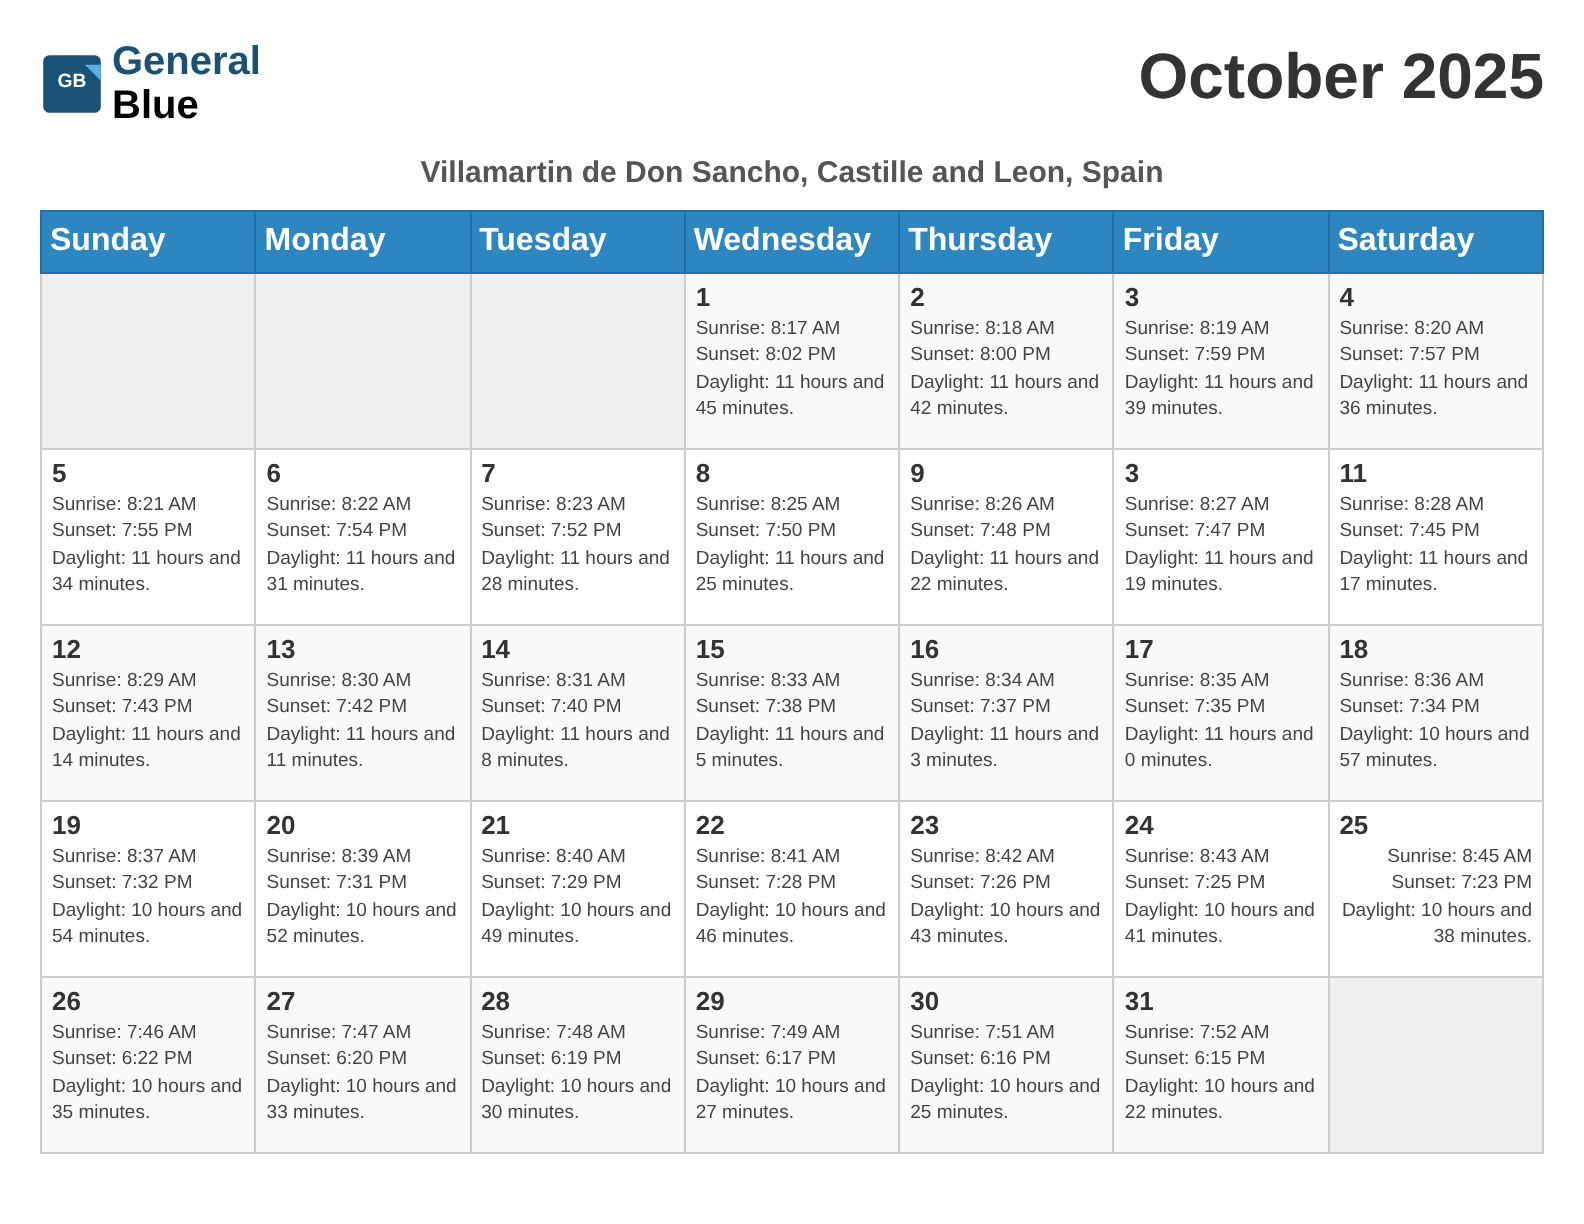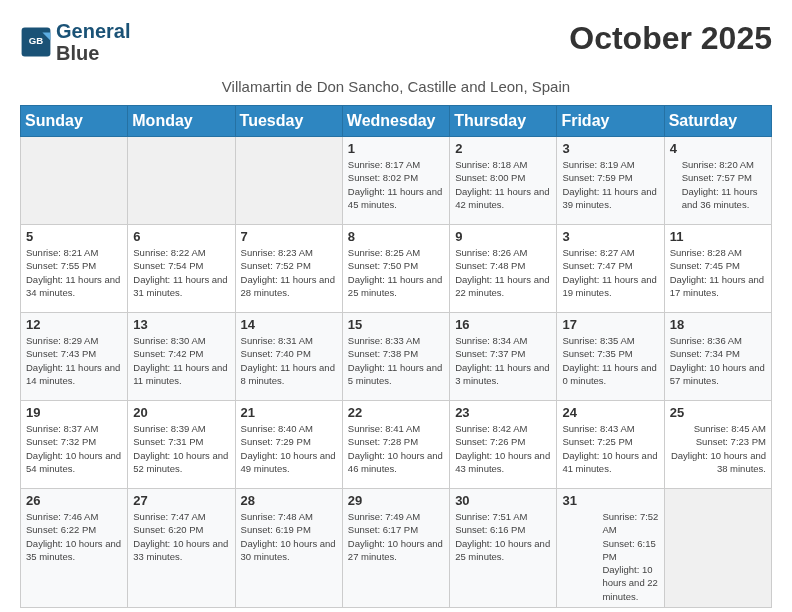--- a/index.html
+++ b/index.html
@@ -15,41 +15,42 @@
       align-items: center;
       margin-bottom: 12px;
     }
     .logo-text {
       font-size: 20px;
       font-weight: bold;
       color: #1a5276;
       line-height: 1.1;
     }
     .logo-text span {
-      color: #404040;
+      color: #000000;
     }
     .logo-icon {
       width: 32px;
       height: 32px;
       margin-right: 4px;
     }
     .title-section {
       text-align: right;
       margin-bottom: 4px;
     }
     .month-title {
       font-size: 32px;
       font-weight: bold;
       color: #333;
     }
     .subtitle {
       font-size: 15px;
       color: #555;
       text-align: center;
       margin-bottom: 10px;
+      font-weight: bold;
     }
     .top-row {
       display: flex;
       justify-content: space-between;
       align-items: flex-start;
       margin-bottom: 2px;
     }
     table {
       width: 100%;
       border-collapse: collapse;
@@ -147,21 +148,21 @@
 Daylight: 11 hours and 42 minutes.</div>
         </td>
         <td>
           <span class="day-num">3</span>
           <div class="day-info" style="white-space: pre-line;">Sunrise: 8:19 AM
 Sunset: 7:59 PM
 Daylight: 11 hours and 39 minutes.</div>
         </td>
         <td>
           <span class="day-num">4</span>
-          <div class="day-info" style="white-space: pre-line; margin-left: 12px;">Sunrise: 8:20 AM
+          <div class="day-info" style="white-space: pre-line;">Sunrise: 8:20 AM
 Sunset: 7:57 PM
 Daylight: 11 hours and 36 minutes.</div>
         </td>
       </tr>
       <tr>
         <td>
           <span class="day-num">5</span>
           <div class="day-info" style="white-space: pre-line;">Sunrise: 8:21 AM
 Sunset: 7:55 PM
 Daylight: 11 hours and 34 minutes.</div>
@@ -317,20 +318,20 @@
 Daylight: 10 hours and 27 minutes.</div>
         </td>
         <td>
           <span class="day-num">30</span>
           <div class="day-info" style="white-space: pre-line;">Sunrise: 7:51 AM
 Sunset: 6:16 PM
 Daylight: 10 hours and 25 minutes.</div>
         </td>
         <td>
           <span class="day-num">31</span>
-          <div class="day-info" style="white-space: pre-line; margin-left: 40px;">Sunrise: 7:52 AM
+          <div class="day-info" style="white-space: pre-line;">Sunrise: 7:52 AM
 Sunset: 6:15 PM
 Daylight: 10 hours and 22 minutes.</div>
         </td>
         <td class="empty-cell"></td>
       </tr>
     </tbody>
 </table>
 
 </body></html>

